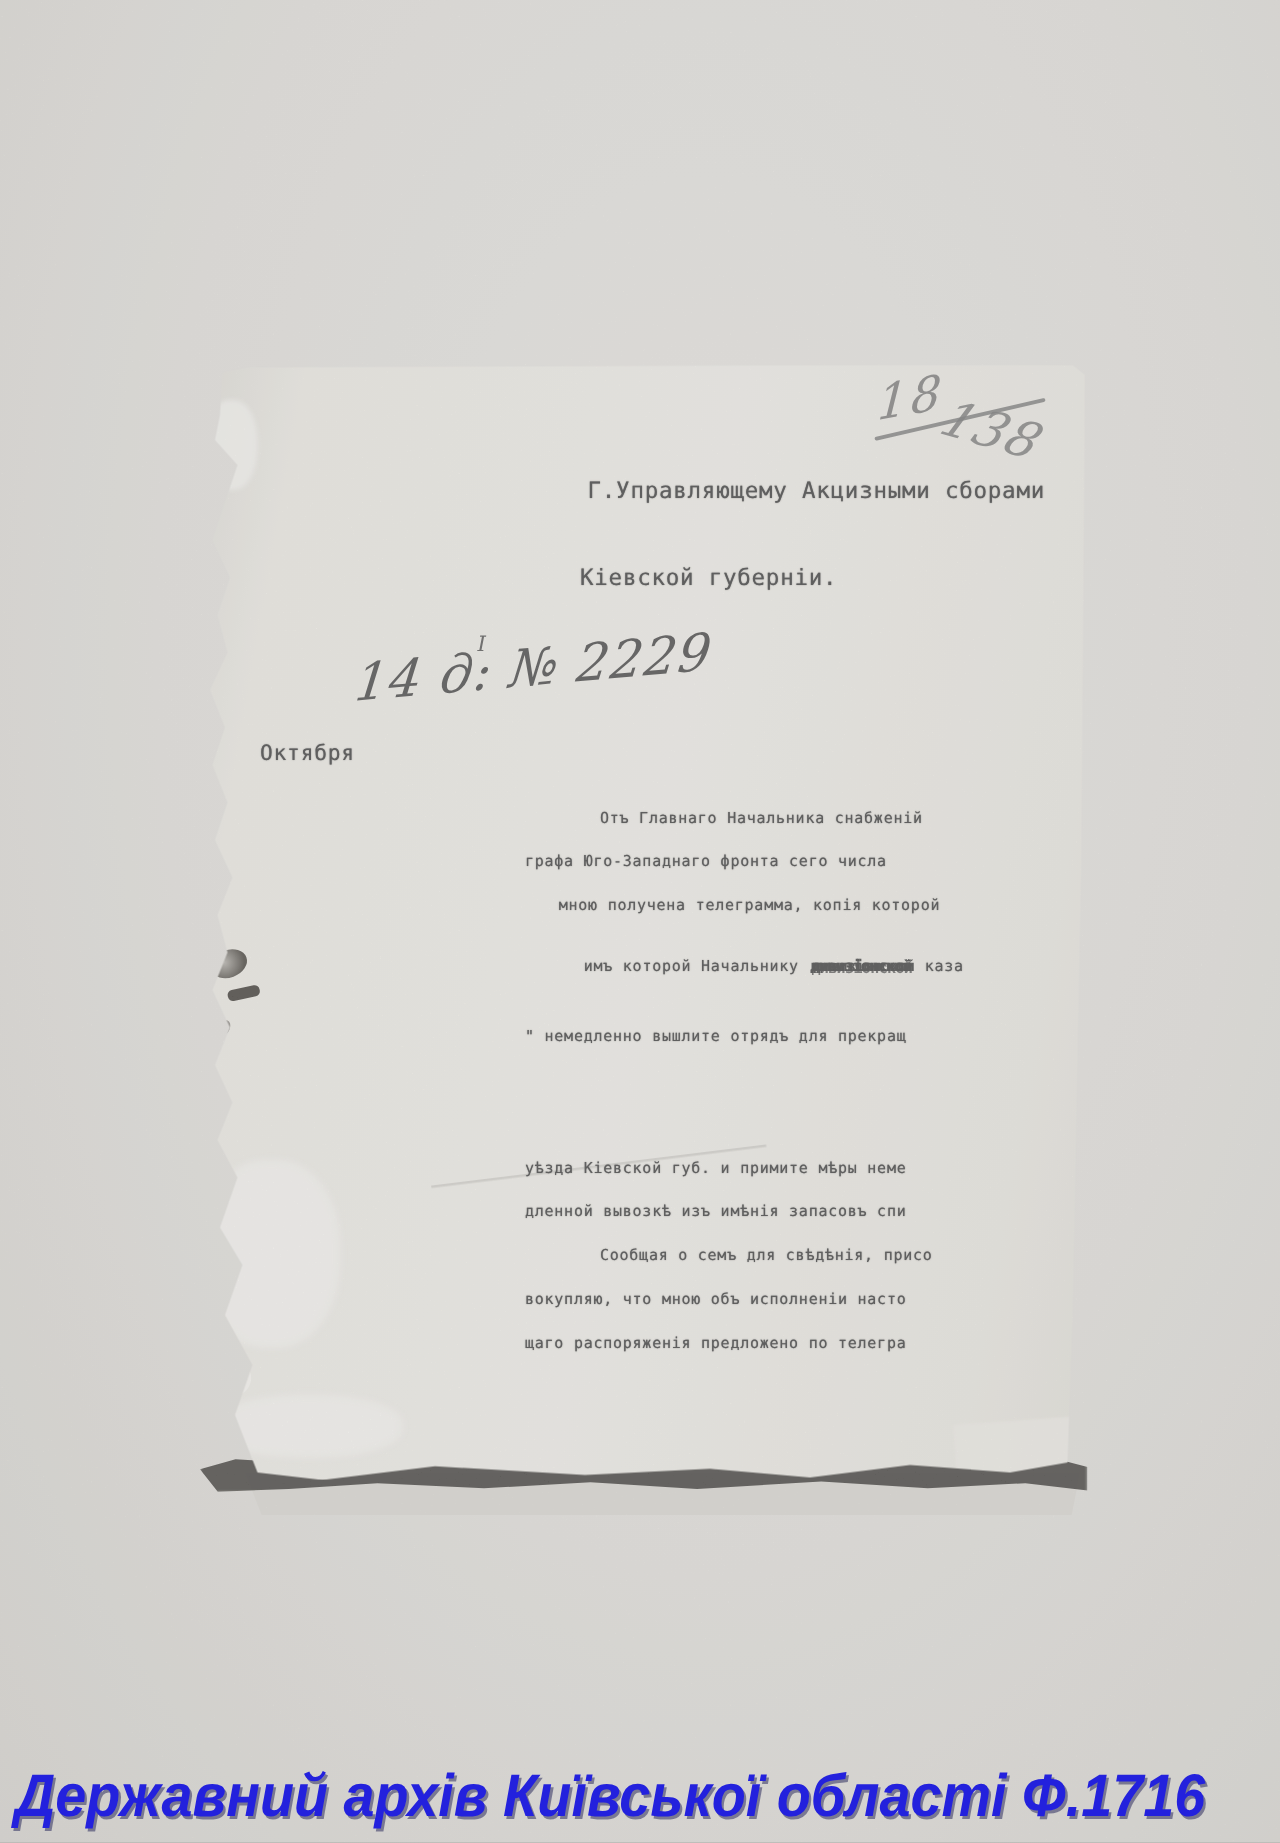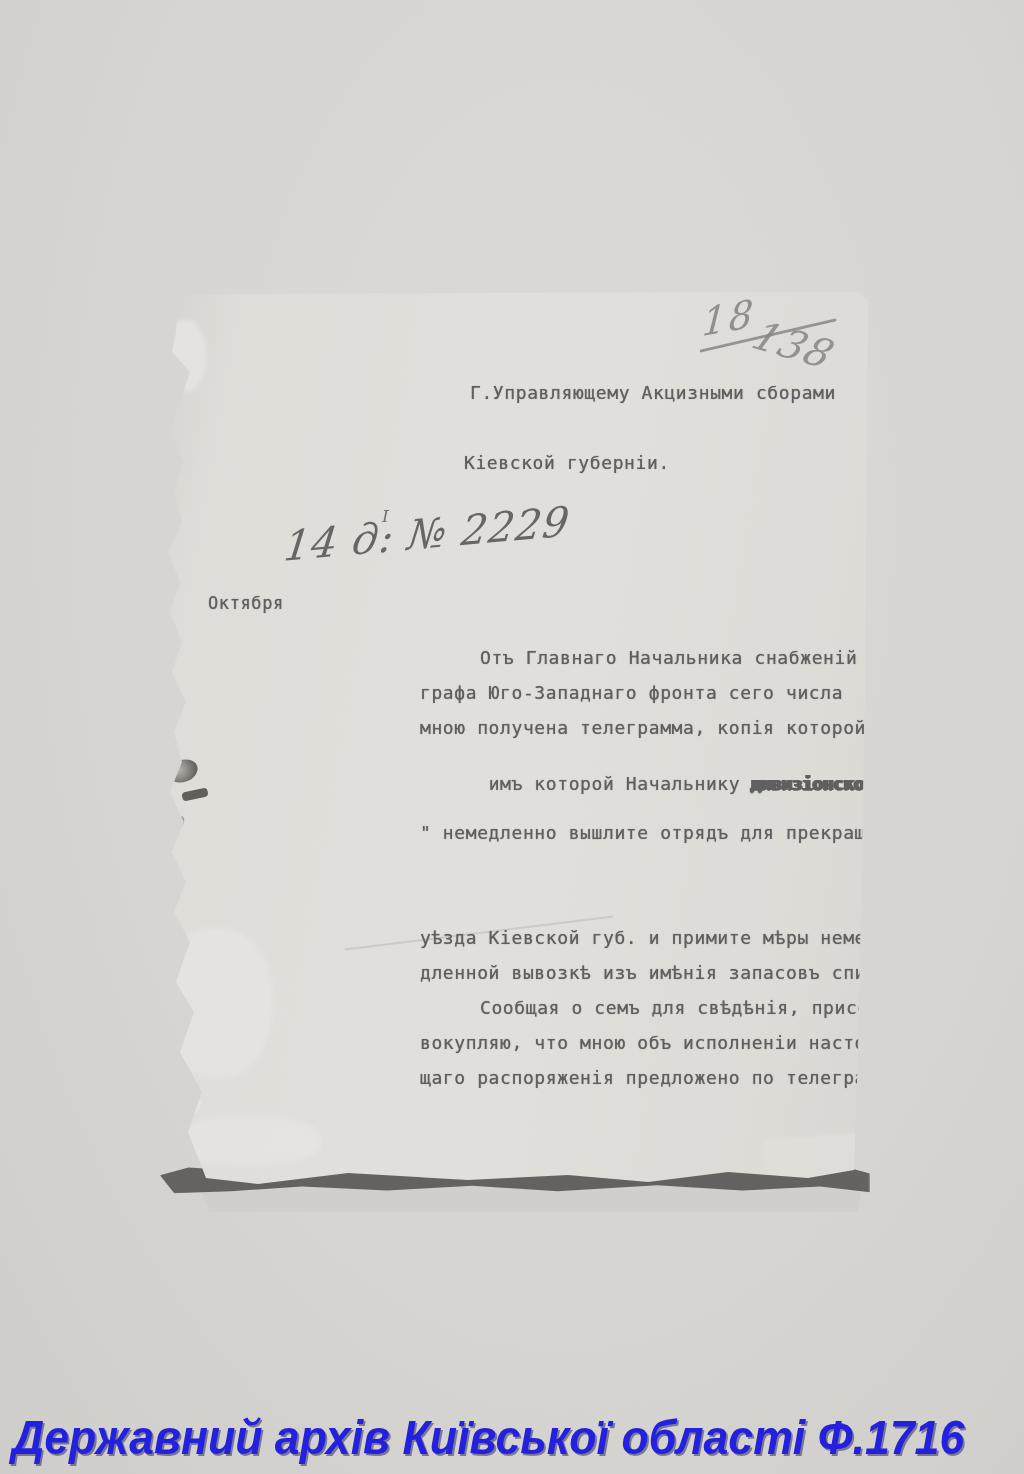--- a/index.html
+++ b/index.html
@@ -16,21 +16,21 @@
       697px 400px,690px 760px,686px 878px,
       640px 886px,560px 880px,480px 890px,400px 883px,300px 888px,180px 881px,90px 892px,38px 886px,
       20px 840px,34px 800px,12px 760px,26px 720px,8px 690px,22px 650px,6px 620px,18px 590px,
       4px 560px,16px 530px,2px 500px,14px 470px,6px 440px,18px 410px,4px 380px,14px 350px,
       2px 320px,12px 290px,0px 260px,14px 230px,6px 200px,16px 170px,2px 140px,12px 110px,
       22px 80px,4px 60px,8px 40px);
     filter:drop-shadow(1px 2px 2px rgba(40,40,38,.25));
   }
   .typed{position:absolute;color:#4a4a4a;font-size:18px;letter-spacing:.6px;white-space:pre;
     text-shadow:0 0 1px rgba(72,72,72,.85);}
-  .typed-line{position:absolute;left:252px;width:448px;height:30px;color:#4a4a4a;font-size:18px;
+  .typed-line{position:absolute;left:252px;width:448px;height:30px;color:#4a4a4a;font-size:12px;
     letter-spacing:.6px;white-space:pre;text-shadow:0 0 1px rgba(72,72,72,.85);}
   .indent{padding-left:60px;}
   .overstruck{font-weight:bold;letter-spacing:-.5px;margin:0 10px;
     text-shadow:1.6px 0 0 #4c4c4c,-1.1px 0 0 #4c4c4c,0 1px 0 rgba(70,70,70,.75);}
   
   .hand{position:absolute;font-family:"DejaVu Serif", serif;font-style:italic;white-space:nowrap;}
   #hw-crossed{left:534px;top:4px;font-size:38px;color:rgba(110,110,110,.8);
     transform:rotate(-10deg) skewX(-14deg);letter-spacing:3px;}
   #hw-strike{position:absolute;left:530px;top:42px;width:140px;height:3px;border-radius:2px;
     background:rgba(118,118,118,.8);transform:rotate(-13deg);}
@@ -102,21 +102,21 @@
 
     <div class="typed" style="left:302px;top:90px;">Г.Управляющему Акцизными сборами</div>
     <div class="typed" style="left:296px;top:129px;margin-top:31px;">Кіевской губерніи.</div>
 
     <div class="typed" style="left:40px;top:254px;font-size:17px;margin-top:47px;">Октября</div>
     <div id="hw-roman" class="hand">I</div>
     <div id="hw-date" class="hand">14 д: № 2229</div>
 
     <div class="typed-line indent" style="top:355px;">Отъ Главнаго Начальника снабженій</div>
     <div class="typed-line" style="top:390px;">графа Юго-Западнаго фронта сего числа</div>
-    <div class="typed-line" style="top:425px;">мною получена телеграмма, копія которой</div>
+    <div class="typed-line" style="top:425px;margin-left:27px;">мною получена телеграмма, копія которой</div>
     <div class="typed-line" style="top:460px;">
       <span>имъ которой Начальнику</span><span class="overstruck">дивизіонской</span><span>каза</span>
     </div>
     <div class="typed-line" style="top:530px;">" немедленно вышлите отрядъ для прекращ</div>
     <div class="typed-line" style="top:635px;">уѣзда Кіевской губ. и примите мѣры неме</div>
     <div class="typed-line" style="top:670px;">дленной вывозкѣ изъ имѣнія запасовъ спи</div>
     <div class="typed-line indent" style="top:705px;">Сообщая о семъ для свѣдѣнія, присо</div>
     <div class="typed-line" style="top:740px;">вокупляю, что мною объ исполненіи насто</div>
     <div class="typed-line" style="top:775px;">щаго распоряженія предложено по телегра</div>
   </div>

